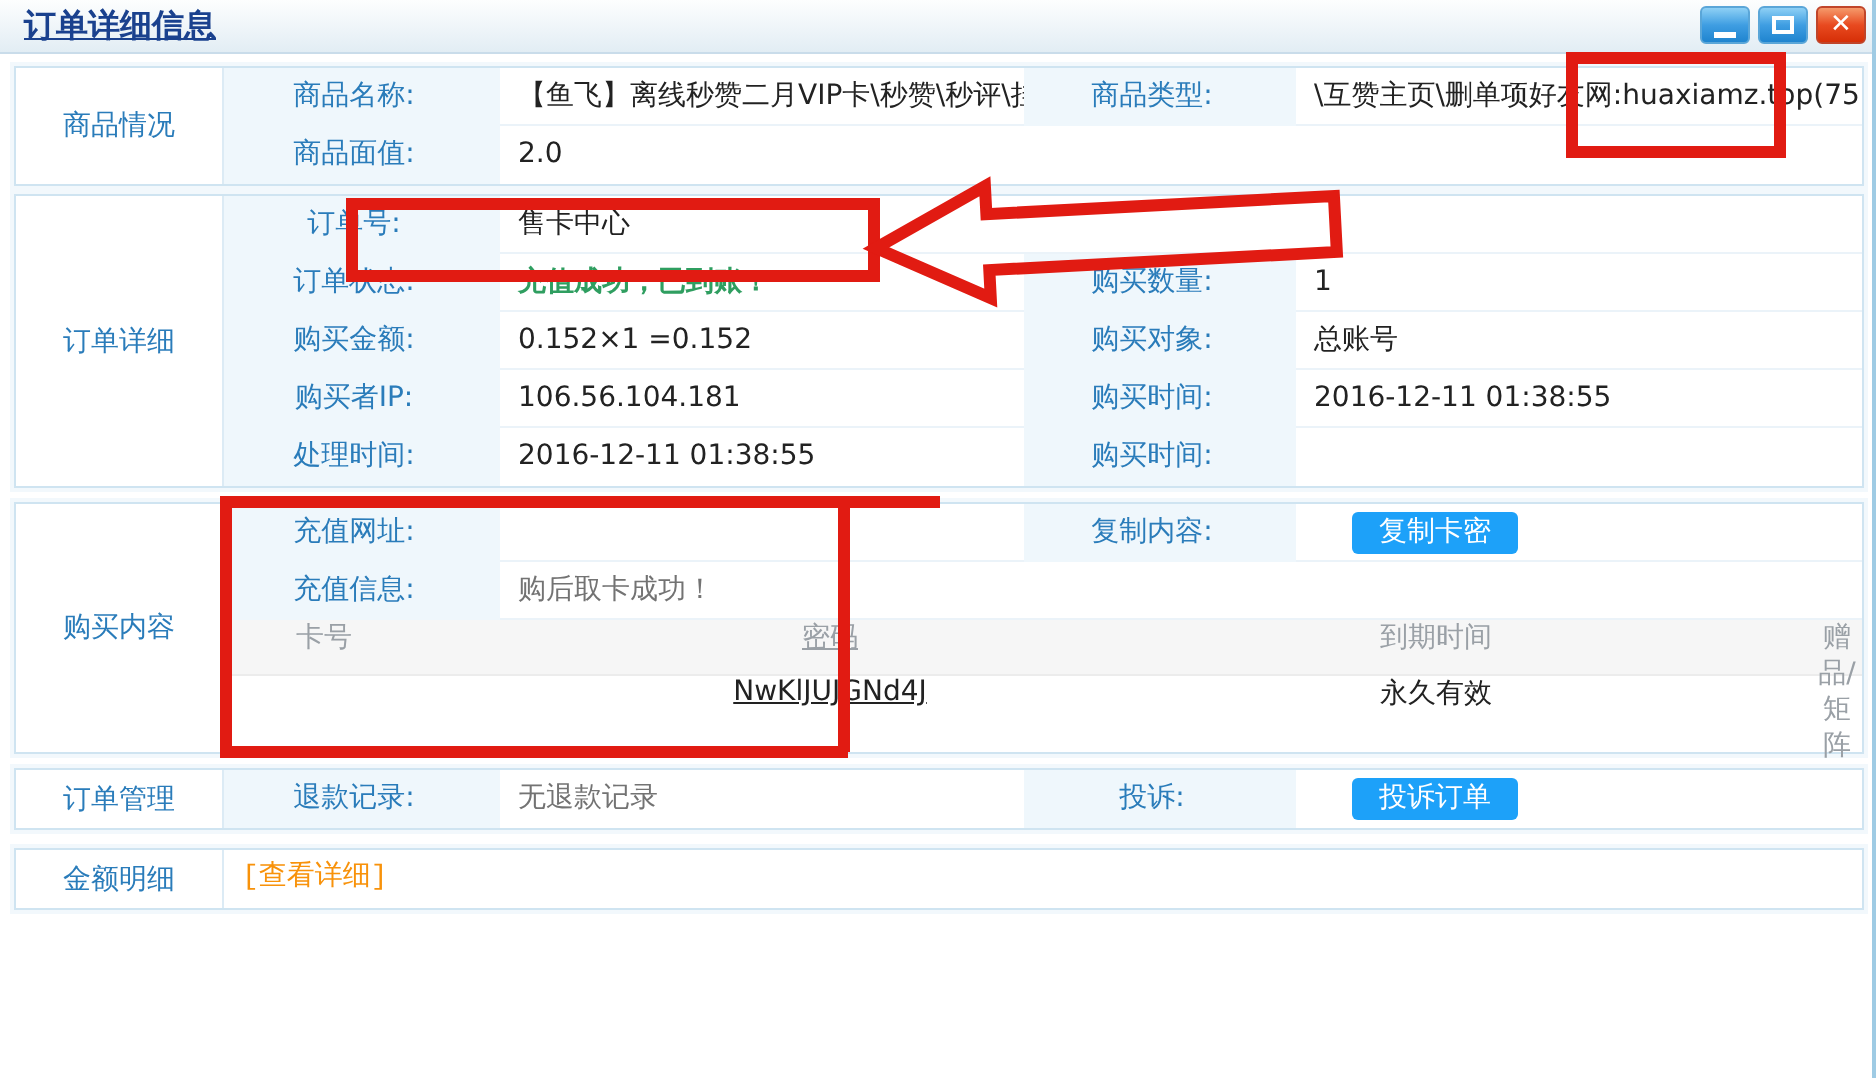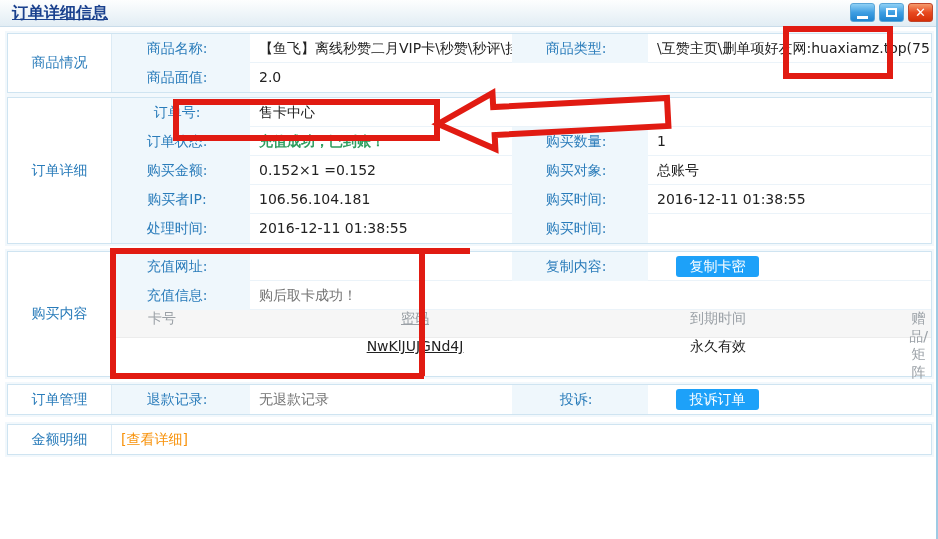--- a/index.html
+++ b/index.html
@@ -63,21 +63,21 @@
   .green-bold { color:#2f9e60; font-weight:bold; }
   .blue-bold  { color:#737373; font-weight:normal; }
 
   .btn {
     display:inline-block; min-width:83px; height:21px; line-height:21px;
     margin-left:19px; padding:0 8px;
     background:#1da1f9; color:#fff; text-align:center;
     border:none; border-radius:3px; font-size:14px; cursor:pointer;
     font-family:"DejaVu Sans", sans-serif;
   }
-  .link { color:#f8920a; padding-left:9px; line-height:29px; cursor:pointer; text-decoration:none; }
+  .link { color:#f8920a; padding-left:9px; line-height:29px; cursor:pointer; text-decoration:none;font-family:Liberation Mono, monospace; }
 
   
   .crow { display:flex; align-items:flex-start;gap:48px; }
   .crow.h { height:28px; background:#f6f6f6; color:#9aa0a6; border-bottom:1px solid #ececec; }
   .crow.d { height:38px; }
   .c1 { width:140px; padding-left:36px; flex-shrink:0; }
   .c2 { width:230px; text-align:center; flex-shrink:0;text-decoration:underline; }
   .c3 { width:280px; text-align:center; flex-shrink:0; }
   .c4 { flex:1; text-align:center; }
 

